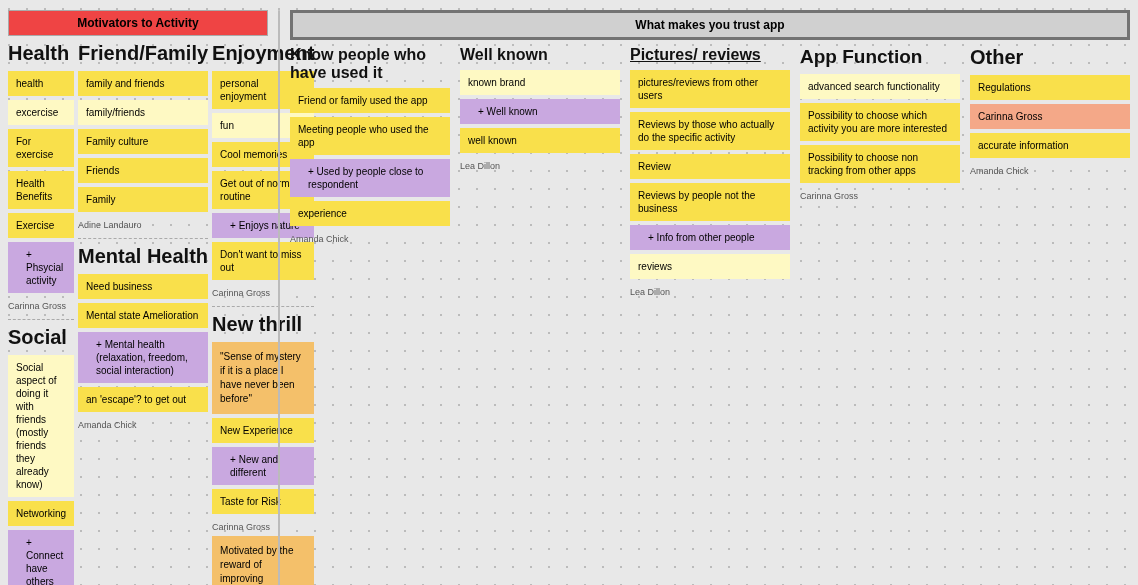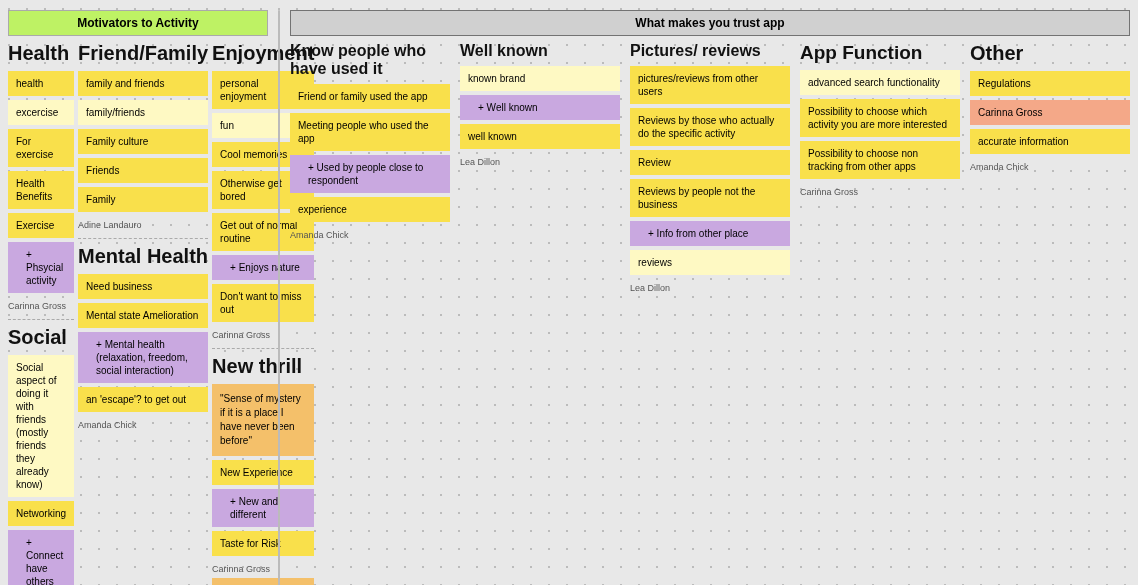--- a/index.html
+++ b/index.html
@@ -37,21 +37,21 @@
     .sticky-green { background: #fef9c3; }
     .sticky-purple { background: #c9a8e0; padding-left: 18px; }
     .sticky-orange { background: #f4c06a; }
     .sticky-salmon { background: #f4a888; }
     .left-panel {
       display: flex;
       flex-direction: column;
       width: 260px;
     }
     .left-panel-header {
-      background: #bef264;
+      background: #ef4444;
       border: 1px solid #aaa;
       text-align: center;
       font-weight: bold;
       font-size: 12px;
       padding: 5px 8px;
       margin-bottom: 6px;
       width: 100%;
     }
     .left-panel-columns {
       display: flex;
@@ -63,21 +63,21 @@
       display: flex;
       flex-direction: column;
     }
     .right-panel {
       display: flex;
       flex-direction: column;
       flex: 1;
     }
     .right-panel-header {
       background: #d0d0d0;
-      border: 1px solid #737373;
+      border: 3px solid #737373;
       text-align: center;
       font-weight: bold;
       font-size: 12px;
       padding: 5px 8px;
       margin-bottom: 6px;
     }
     .right-panel-columns {
       display: flex;
       flex-direction: row;
       gap: 10px;
@@ -143,21 +143,20 @@
         <div class="sticky sticky-purple">+ Mental health (relaxation, freedom, social interaction)</div>
         <div class="sticky sticky-yellow">an 'escape'? to get out</div>
         <div class="author">Amanda Chick</div>
       </div>
 
       <div class="sub-col">
         <div class="group-title">Enjoyment</div>
         <div class="sticky sticky-yellow">personal enjoyment</div>
         <div class="sticky sticky-green">fun</div>
         <div class="sticky sticky-yellow">Cool memories</div>
-        <div class="sticky sticky-yellow">Otherwise get bored</div>
         <div class="sticky sticky-yellow">Get out of normal routine</div>
         <div class="sticky sticky-purple">+ Enjoys nature</div>
         <div class="sticky sticky-yellow">Don't want to miss out</div>
         <div class="author">Carinna Gross</div>
 
         <div class="separator"></div>
 
         <div class="group-title">New thrill</div>
         <div class="big-sticky sticky-orange">"Sense of mystery if it is a place I have never been before"</div>
         <div class="sticky sticky-yellow">New Experience</div>
@@ -188,26 +187,26 @@
 
       <div class="sub-col">
         <div class="group-title" style="font-size:16px;">Well known</div>
         <div class="sticky sticky-green">known brand</div>
         <div class="sticky sticky-purple">+ Well known</div>
         <div class="sticky sticky-yellow">well known</div>
         <div class="author">Lea Dillon</div>
       </div>
 
       <div class="sub-col">
-        <div class="group-title" style="font-size:16px;">Pictures/ reviews</div>
+        <div class="group-title" style="font-size:16px;text-decoration:underline;">Pictures/ reviews</div>
         <div class="sticky sticky-yellow">pictures/reviews from other users</div>
         <div class="sticky sticky-yellow">Reviews by those who actually do the specific activity</div>
         <div class="sticky sticky-yellow">Review</div>
         <div class="sticky sticky-yellow">Reviews by people not the business</div>
-        <div class="sticky sticky-purple">+ Info from other place</div>
+        <div class="sticky sticky-purple">+ Info from other people</div>
         <div class="sticky sticky-green">reviews</div>
         <div class="author">Lea Dillon</div>
       </div>
 
       <div class="sub-col">
         <div class="group-title" style="font-size:19px;">App  Function</div>
         <div class="sticky sticky-green">advanced search functionality</div>
         <div class="sticky sticky-yellow">Possibility to choose which activity you are more interested</div>
         <div class="sticky sticky-yellow">Possibility to choose non tracking from other apps</div>
         <div class="author">Carinna Gross</div>

